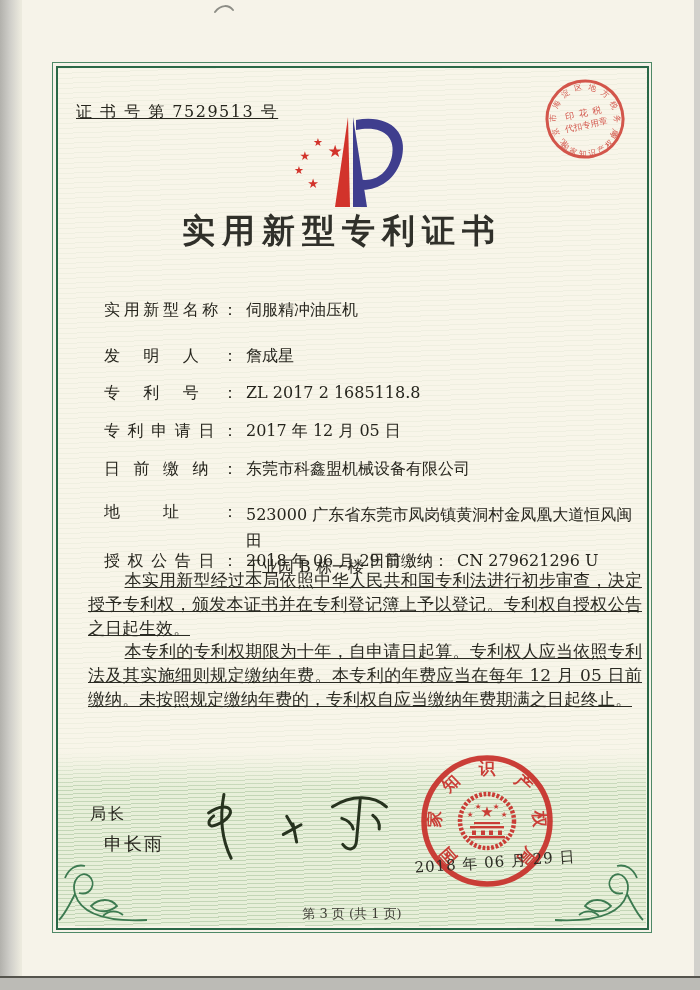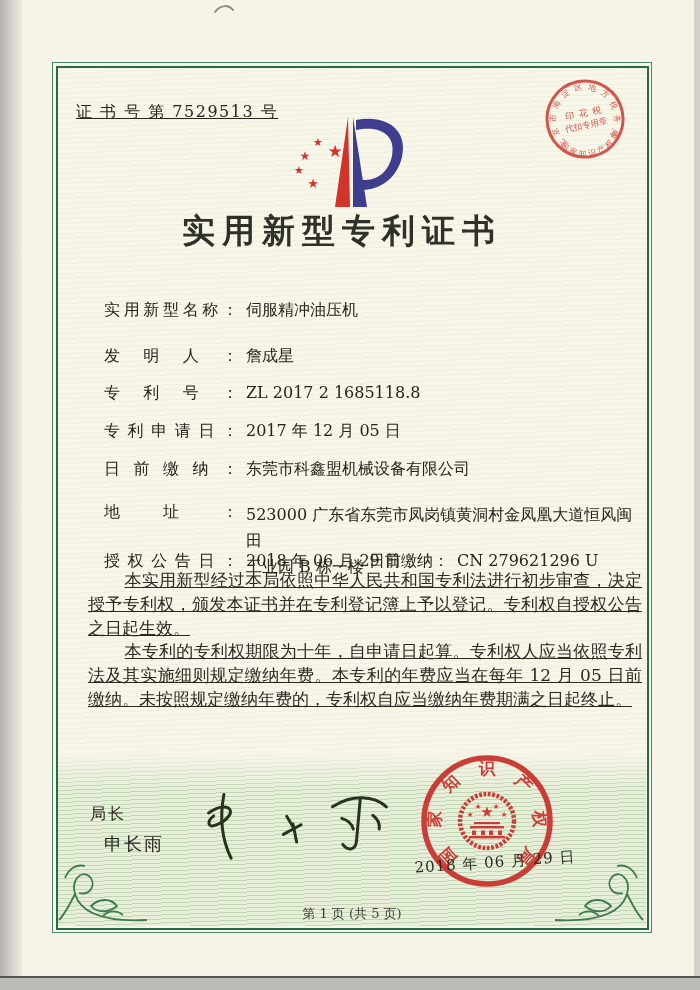--- a/index.html
+++ b/index.html
@@ -195,18 +195,18 @@
   <svg class="abs flourish" style="left:552px;top:858px" width="95" height="68" viewBox="0 0 95 68">
     <g stroke="#3c7a50" stroke-width="1.8" fill="none" transform="translate(95,0) scale(-1,1)">
       <path d="M92,62 C52,64 26,56 20,36 C16,22 26,12 34,18 C42,25 36,38 24,35"></path>
       <path d="M20,36 C14,48 10,56 4,62"></path>
       <path d="M36,48 C44,40 56,40 62,48 C54,55 42,55 36,48 Z"></path>
       <path d="M10,20 C14,10 22,6 30,8"></path>
       <path d="M48,58 C54,52 62,52 68,57"></path>
     </g>
   </svg>
 
-  <div class="abs" id="footer">第 1 页 (共 5 页)</div>
+  <div class="abs" id="footer">第 3 页 (共 1 页)</div>
 
   <div id="edge-left"></div>
   <div id="edge-right"></div>
   <div id="edge-bottom"></div>
 </div>
 
 </body></html>

